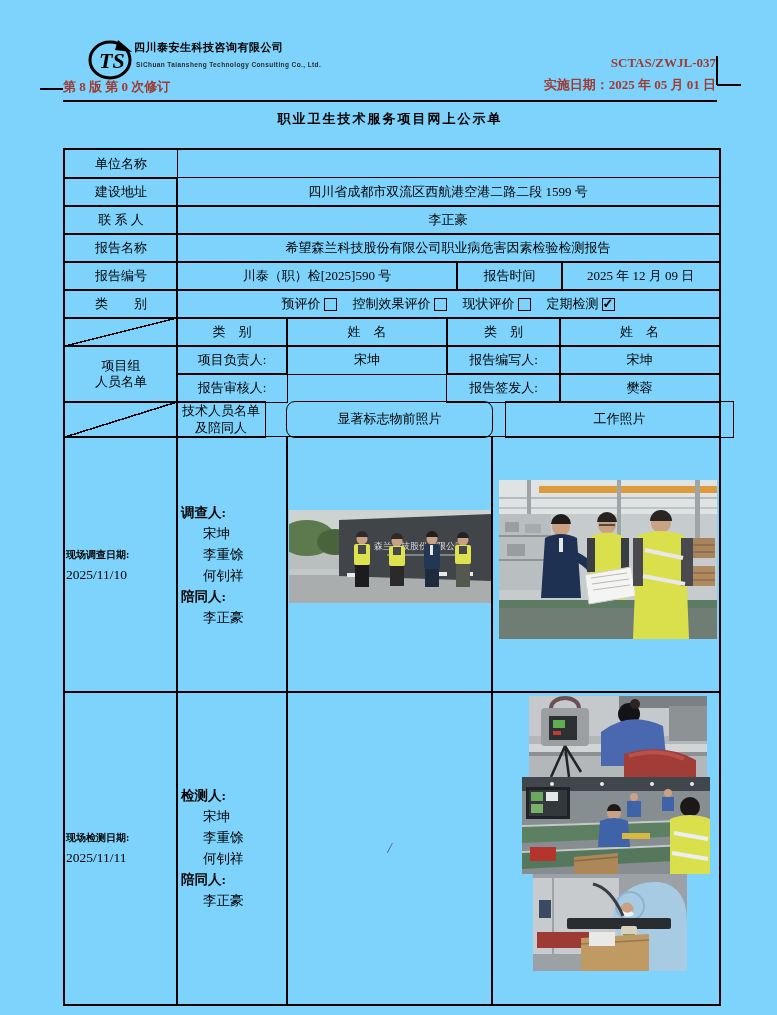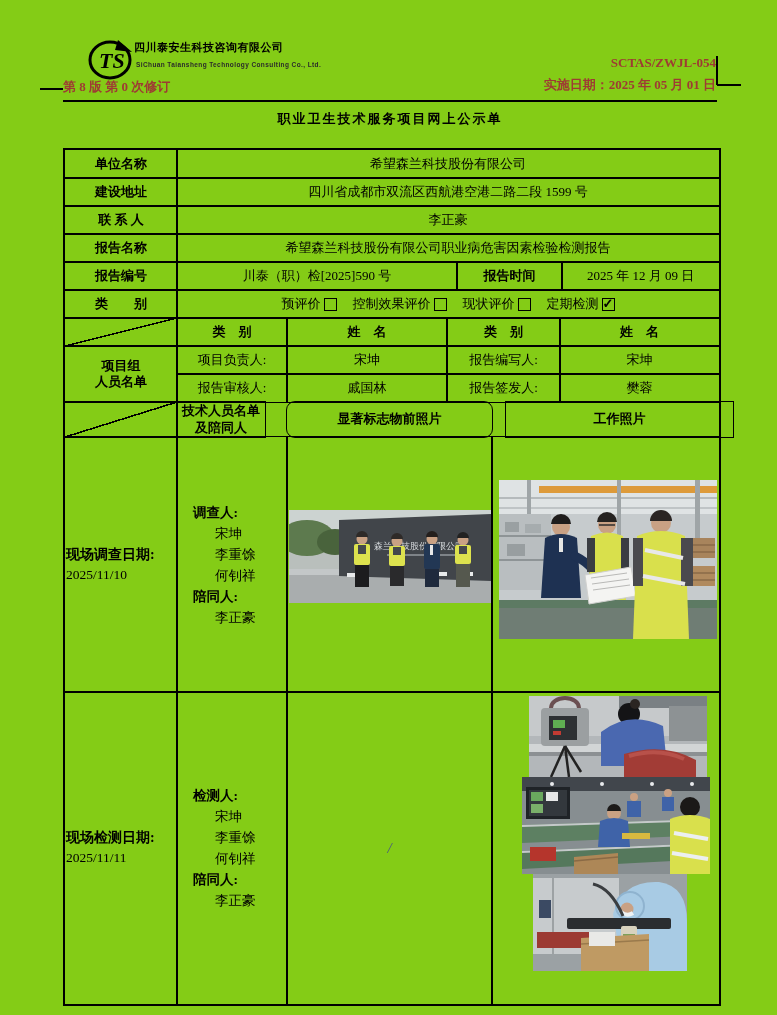--- a/index.html
+++ b/index.html
@@ -1,42 +1,42 @@
 <!DOCTYPE html>
 <html><head>
 <meta charset="utf-8">
 <style>
   html,body{margin:0;padding:0;background:#ffffff;}
-  .page{position:relative;width:777px;height:1015px;background:#84cc16;overflow:hidden;
+  .page{position:relative;width:777px;height:1015px;background:#7dd3fc;overflow:hidden;
         font-family:"Liberation Serif","DejaVu Serif",serif;color:#000;}
   .abs{position:absolute;}
-  .bold{font-weight:bold;}
+  .bold{font-weight:normal;}
   .pre{white-space:pre;}
   .red{color:#9e3b33;}
   .hline{position:absolute;background:#000;}
   .vline{position:absolute;background:#000;}
   .title{position:absolute;left:63px;top:110px;width:654px;text-align:center;
          font-size:13px;font-weight:bold;letter-spacing:2px;}
   .table{position:absolute;left:63px;top:148px;width:654px;height:854px;border:2px solid #000;}
   .cell{position:absolute;outline:1px solid #000;display:flex;align-items:center;
         justify-content:center;font-size:13px;text-align:center;line-height:1.25;}
   .cell.noc{justify-content:flex-start;text-align:left;}
   .cell.col{flex-direction:column;}
   .diag::before{content:"";position:absolute;left:0;top:0;right:0;bottom:0;
         background:linear-gradient(to bottom right,transparent calc(50% - 0.8px),
         #000 calc(50% - 0.8px),#000 calc(50% + 0.8px),transparent calc(50% + 0.8px));}
   .checkbox{display:inline-block;width:11px;height:11px;border:1.5px solid #000;
         margin-left:3px;font-size:13px;font-weight:900;line-height:10px;text-align:center;}
   .checkbox.checked::after{content:"✓";}
   .opt{display:flex;align-items:center;margin:0 8px;}
-  .names{display:flex;flex-direction:column;align-items:stretch;width:100%;padding-left:12px;}
+  .names{display:flex;flex-direction:column;align-items:stretch;width:100%;}
   .names .role{font-weight:bold;text-align:left;padding-left:4px;font-size:13.5px;line-height:21px;}
   .names .nm{text-align:left;padding-left:26px;font-size:13.5px;line-height:21px;}
   .dateblock{display:flex;flex-direction:column;align-items:flex-start;width:100%;padding-left:1px;}
-  .dateblock .lab{font-weight:bold;font-size:14px;line-height:20px;}
+  .dateblock .lab{font-weight:bold;font-size:10px;line-height:20px;}
   .dateblock .val{font-size:13.5px;line-height:20px;}
   .slash{font-size:15px;color:#4a5a80;font-style:italic;}
   .hdr-cn{position:absolute;left:134px;top:40px;font-size:11px;font-weight:bold;letter-spacing:0.5px;
           font-family:Liberation Serif, serif;}
   .hdr-en{position:absolute;left:136px;top:61px;font-size:6.5px;font-weight:bold;color:#2b2b2b;
           letter-spacing:0.4px;font-family:"Liberation Sans","DejaVu Sans",sans-serif;}
   .rev{position:absolute;left:63px;top:78px;font-size:13px;font-weight:bold;}
   .code{position:absolute;right:61px;top:55px;font-size:13px;font-weight:bold;}
   .impl{position:absolute;right:61px;top:76px;font-size:13px;font-weight:bold;}
 </style>
@@ -46,34 +46,33 @@
 <div class="page">
 
   <svg class="abs" style="left:88px;top:36px" width="46" height="46" viewBox="0 0 46 46">
     <ellipse cx="22" cy="24" rx="20" ry="18" fill="none" stroke="#000" stroke-width="3"></ellipse>
     <polygon points="30,4 44,16 27,14" fill="#000"></polygon>
     <text x="11" y="32" font-size="22" font-weight="bold" font-style="italic" font-family="Liberation Serif, serif">TS</text>
   </svg>
   <div class="hdr-cn">四川泰安生科技咨询有限公司</div>
   <div class="hdr-en">SiChuan Taiansheng Technology Consulting Co., Ltd.</div>
   <div class="rev red pre" style="color: rgb(158, 59, 51);">第 8 版 第 0 次修订</div>
-  <div class="code red" style="color: rgb(158, 59, 51);">SCTAS/ZWJL-054</div>
+  <div class="code red" style="color: rgb(158, 59, 51);">SCTAS/ZWJL-037</div>
   <div class="impl red" style="color: rgb(158, 59, 51);">实施日期：2025 年 05 月 01 日</div>
 
   <div class="hline" style="left:40px;top:88px;width:23px;height:2px;"></div>
   <div class="vline" style="left:716px;top:56px;width:2px;height:29px;"></div>
   <div class="hline" style="left:717px;top:84px;width:24px;height:2px;"></div>
   <div class="hline" style="left:63px;top:100px;width:654px;height:2px;"></div>
 
   <div class="title">职业卫生技术服务项目网上公示单</div>
 
   <div class="table">
 
     <div class="cell bold pre" style="left:0;top:0;width:112px;height:28px;">单位名称</div>
-    <div class="cell" style="left:112px;top:0;width:542px;height:28px;">希望森兰科技股份有限公司</div>
 
     <div class="cell bold pre" style="left:0;top:28px;width:112px;height:28px;">建设地址</div>
     <div class="cell" style="left:112px;top:28px;width:542px;height:28px;">四川省成都市双流区西航港空港二路二段 1599 号</div>
 
     <div class="cell bold pre" style="left:0;top:56px;width:112px;height:28px;">联 系 人</div>
     <div class="cell" style="left:112px;top:56px;width:542px;height:28px;">李正豪</div>
 
     <div class="cell bold pre" style="left:0;top:84px;width:112px;height:28px;">报告名称</div>
     <div class="cell" style="left:112px;top:84px;width:542px;height:28px;">希望森兰科技股份有限公司职业病危害因素检验检测报告</div>
 
@@ -111,21 +110,20 @@
     <div class="cell col bold" style="left:0;top:196px;width:112px;height:56px;">
       <div>项目组</div>
       <div>人员名单</div>
     </div>
     <div class="cell" style="left:112px;top:196px;width:110px;height:28px;">项目负责人:</div>
     <div class="cell" style="left:222px;top:196px;width:160px;height:28px;">宋坤</div>
     <div class="cell" style="left:382px;top:196px;width:113px;height:28px;">报告编写人:</div>
     <div class="cell" style="left:495px;top:196px;width:159px;height:28px;">宋坤</div>
 
     <div class="cell" style="left:112px;top:224px;width:110px;height:28px;">报告审核人:</div>
-    <div class="cell" style="left:222px;top:224px;width:160px;height:28px;">戚国林</div>
     <div class="cell" style="left:495px;top:224px;width:159px;height:28px;">樊蓉</div>
     <div class="cell" style="left:382px;top:224px;width:113px;height:28px;">报告签发人:</div>
 
     <div class="cell diag" style="left:0;top:252px;width:112px;height:35px;"></div>
     <div class="cell col bold" style="left:112px;top:252px;width:88px;height:35px;">
       <div>技术人员名单</div>
       <div>及陪同人</div>
     </div>
     <div class="cell bold" style="left:222px;top:252px;width:205px;height:35px;border-radius:8px;">显著标志物前照片</div>
     <div class="cell bold" style="left:441px;top:252px;width:227px;height:35px;">工作照片</div>

